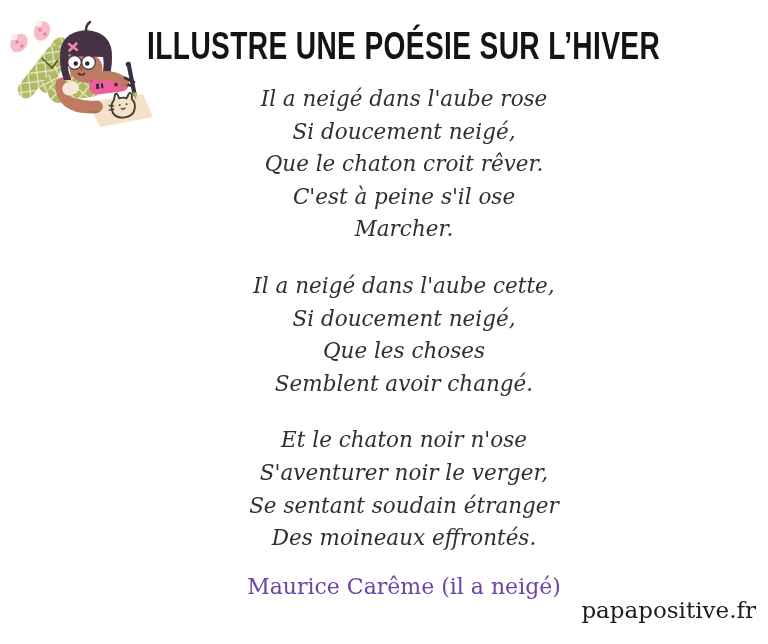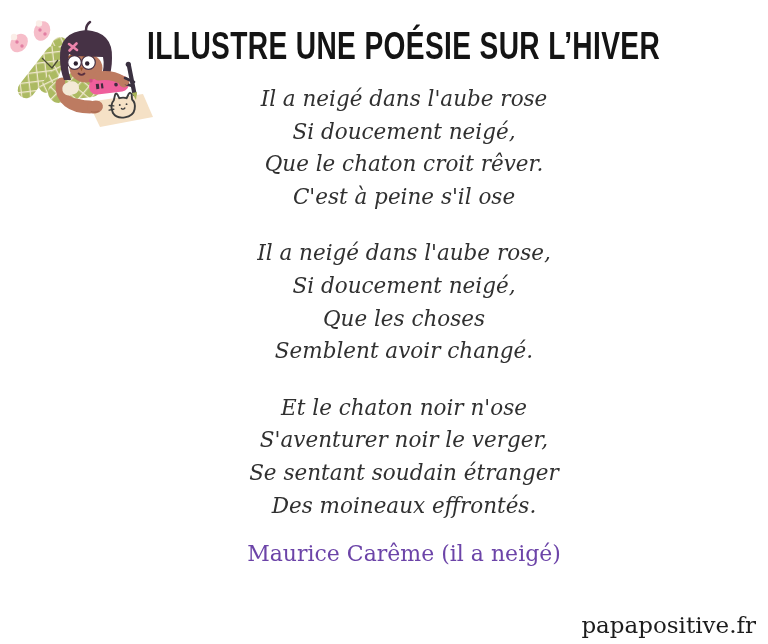--- a/index.html
+++ b/index.html
@@ -48,21 +48,21 @@
   .stanza + .stanza { margin-top: 28px; }
   .attribution {
     margin: 20px 0 0 0;
     font-size: 22px;
     line-height: 28px;
     color: var(--attribution-text, #6c44a8);
   }
   .watermark {
     position: absolute;
     right: 12px;
-    bottom: 6px;
+    bottom: 21px;
     font-size: 23px;
     color: var(--watermark-text, #1c1c1c);
   }
 </style>
 </head>
 <body>
 
 <div class="canvas">
 
   <svg class="illustration" viewBox="0 0 160 128" xmlns="http://www.w3.org/2000/svg" aria-hidden="true">
@@ -147,23 +147,24 @@
 
   <div class="content">
     <h1 class="title"><span class="title-inner">ILLUSTRE UNE POÉSIE SUR L’HIVER</span></h1>
 
     <div class="poem">
       <div class="stanza">
         <p>Il a neigé dans l'aube rose</p>
         <p>Si doucement neigé,</p>
         <p>Que le chaton croit rêver.</p>
         <p>C'est à peine s'il ose</p>
+        <p>Marcher.</p>
       </div>
       <div class="stanza">
-        <p>Il a neigé dans l'aube rose,</p>
+        <p>Il a neigé dans l'aube cette,</p>
         <p>Si doucement neigé,</p>
         <p>Que les choses</p>
         <p>Semblent avoir changé.</p>
       </div>
       <div class="stanza">
         <p>Et le chaton noir n'ose</p>
         <p>S'aventurer noir le verger,</p>
         <p>Se sentant soudain étranger</p>
         <p>Des moineaux effrontés.</p>
       </div>

